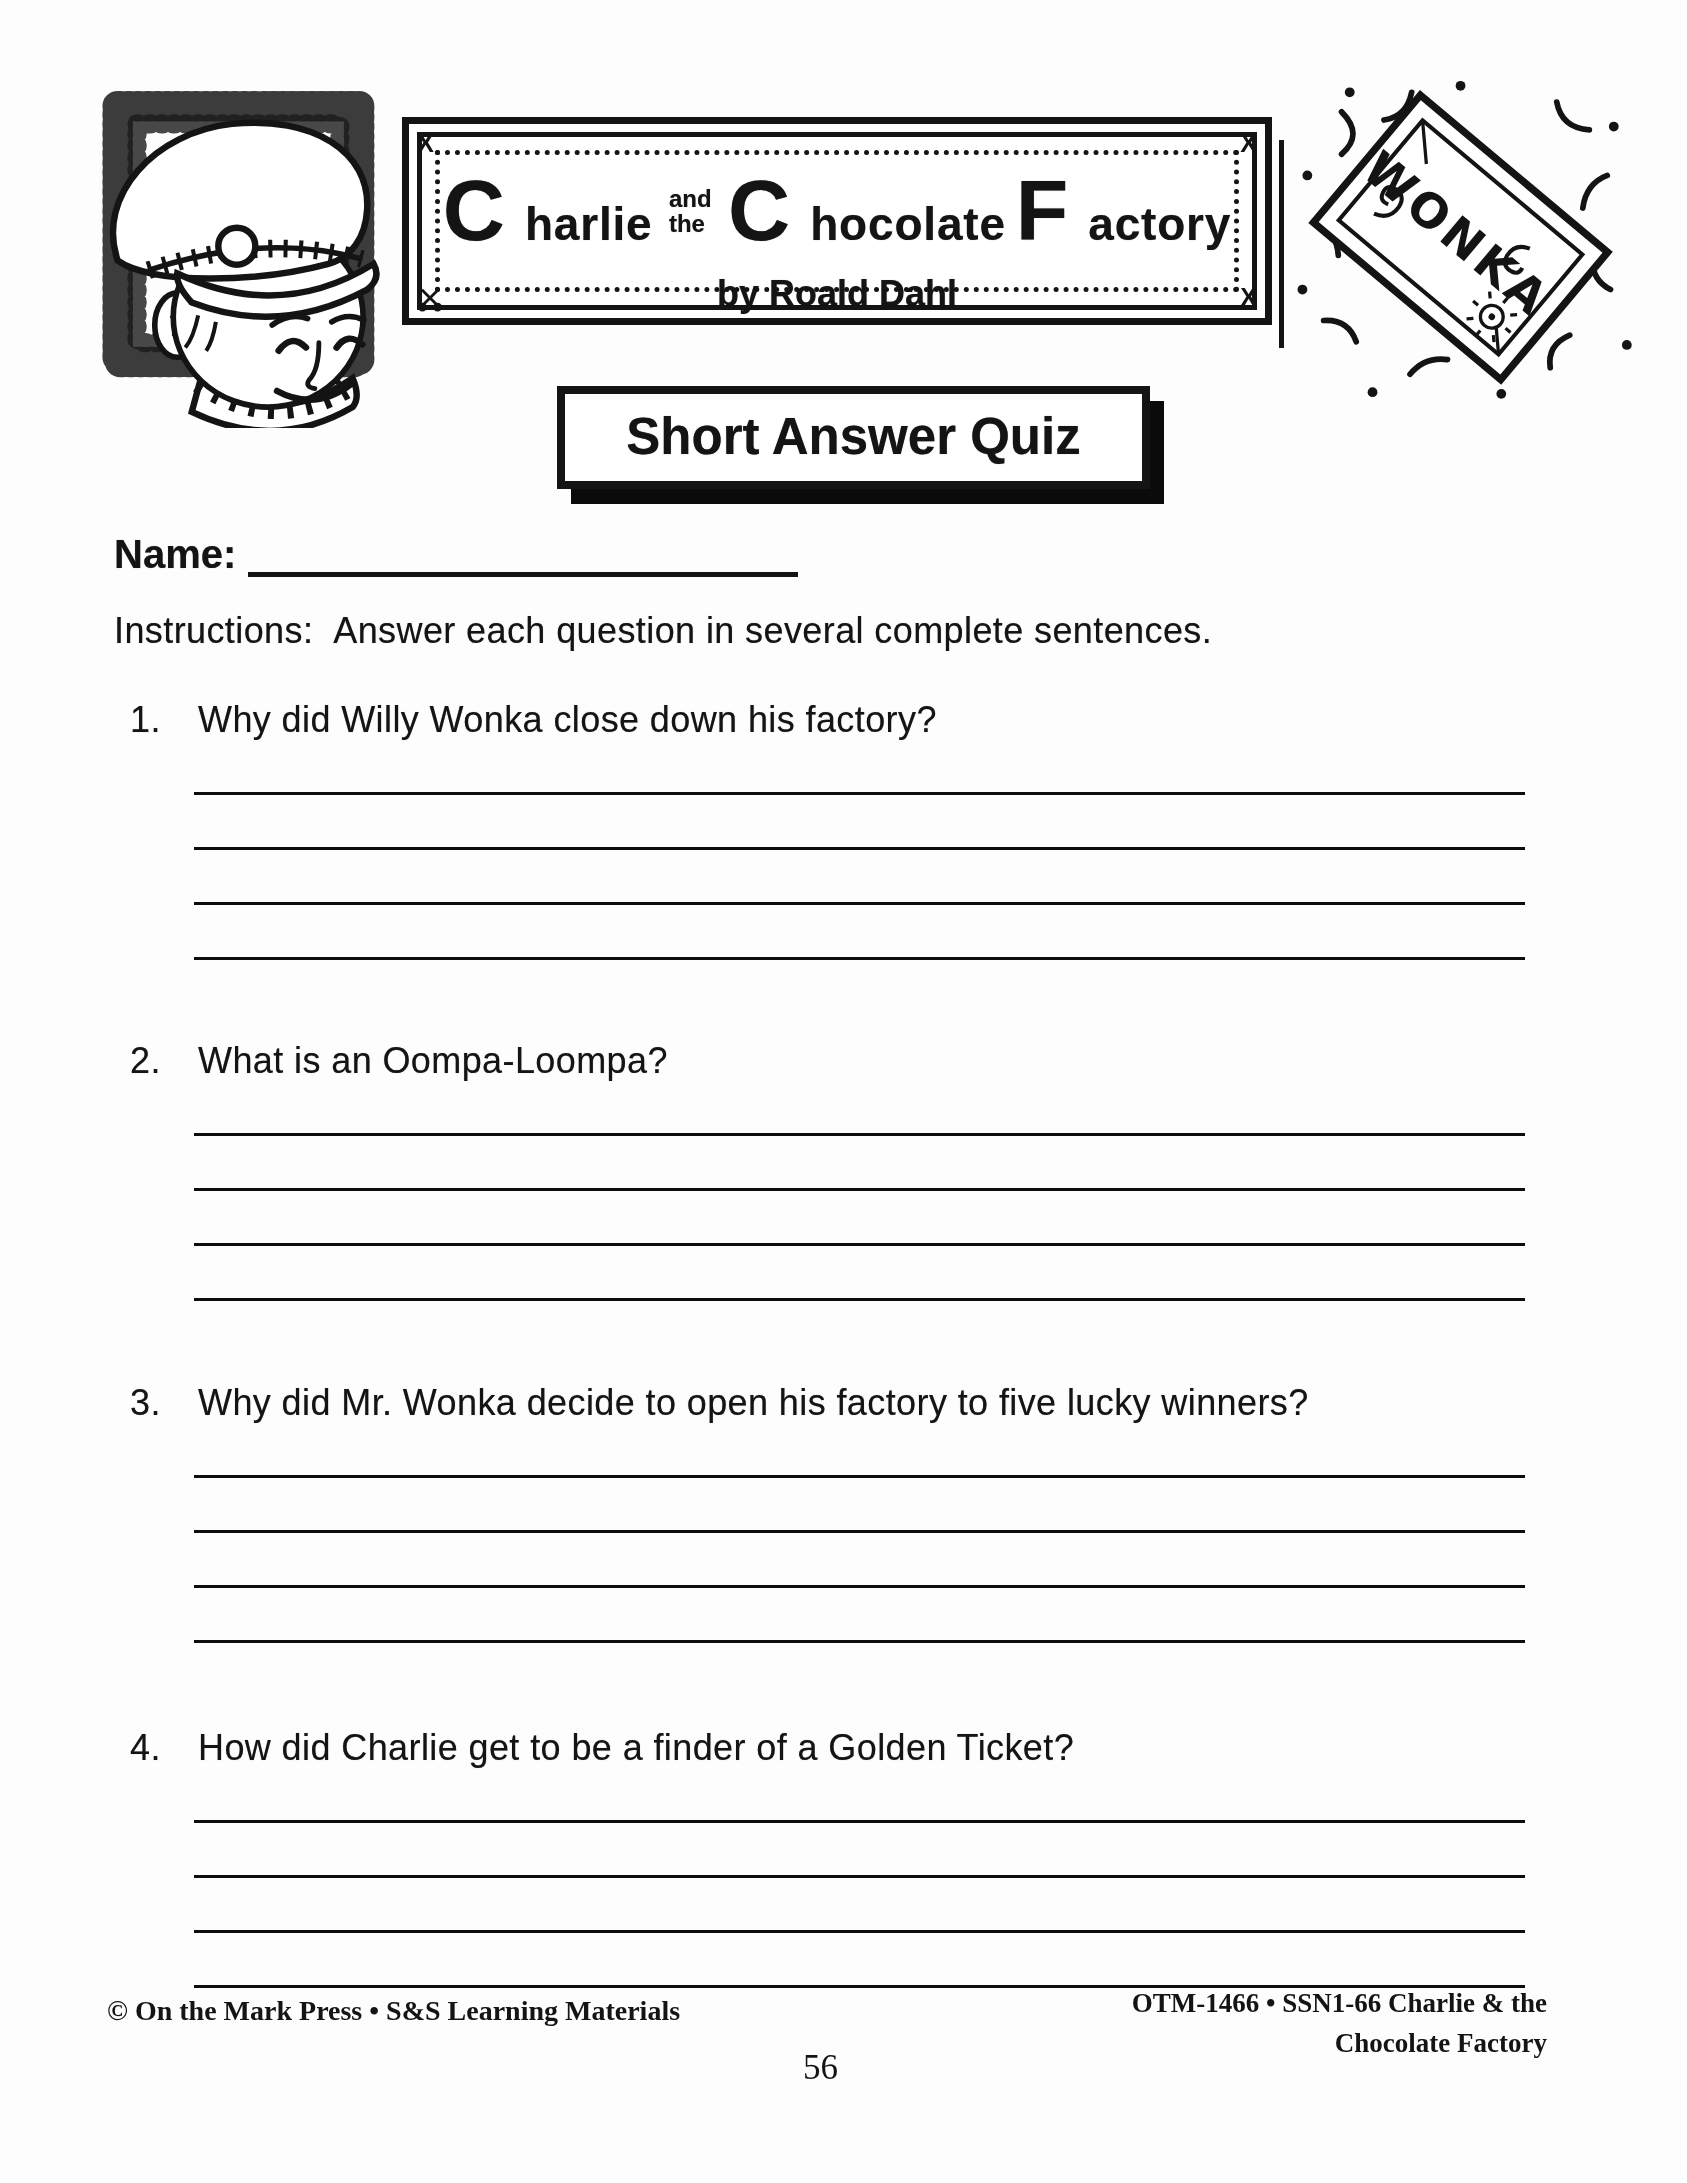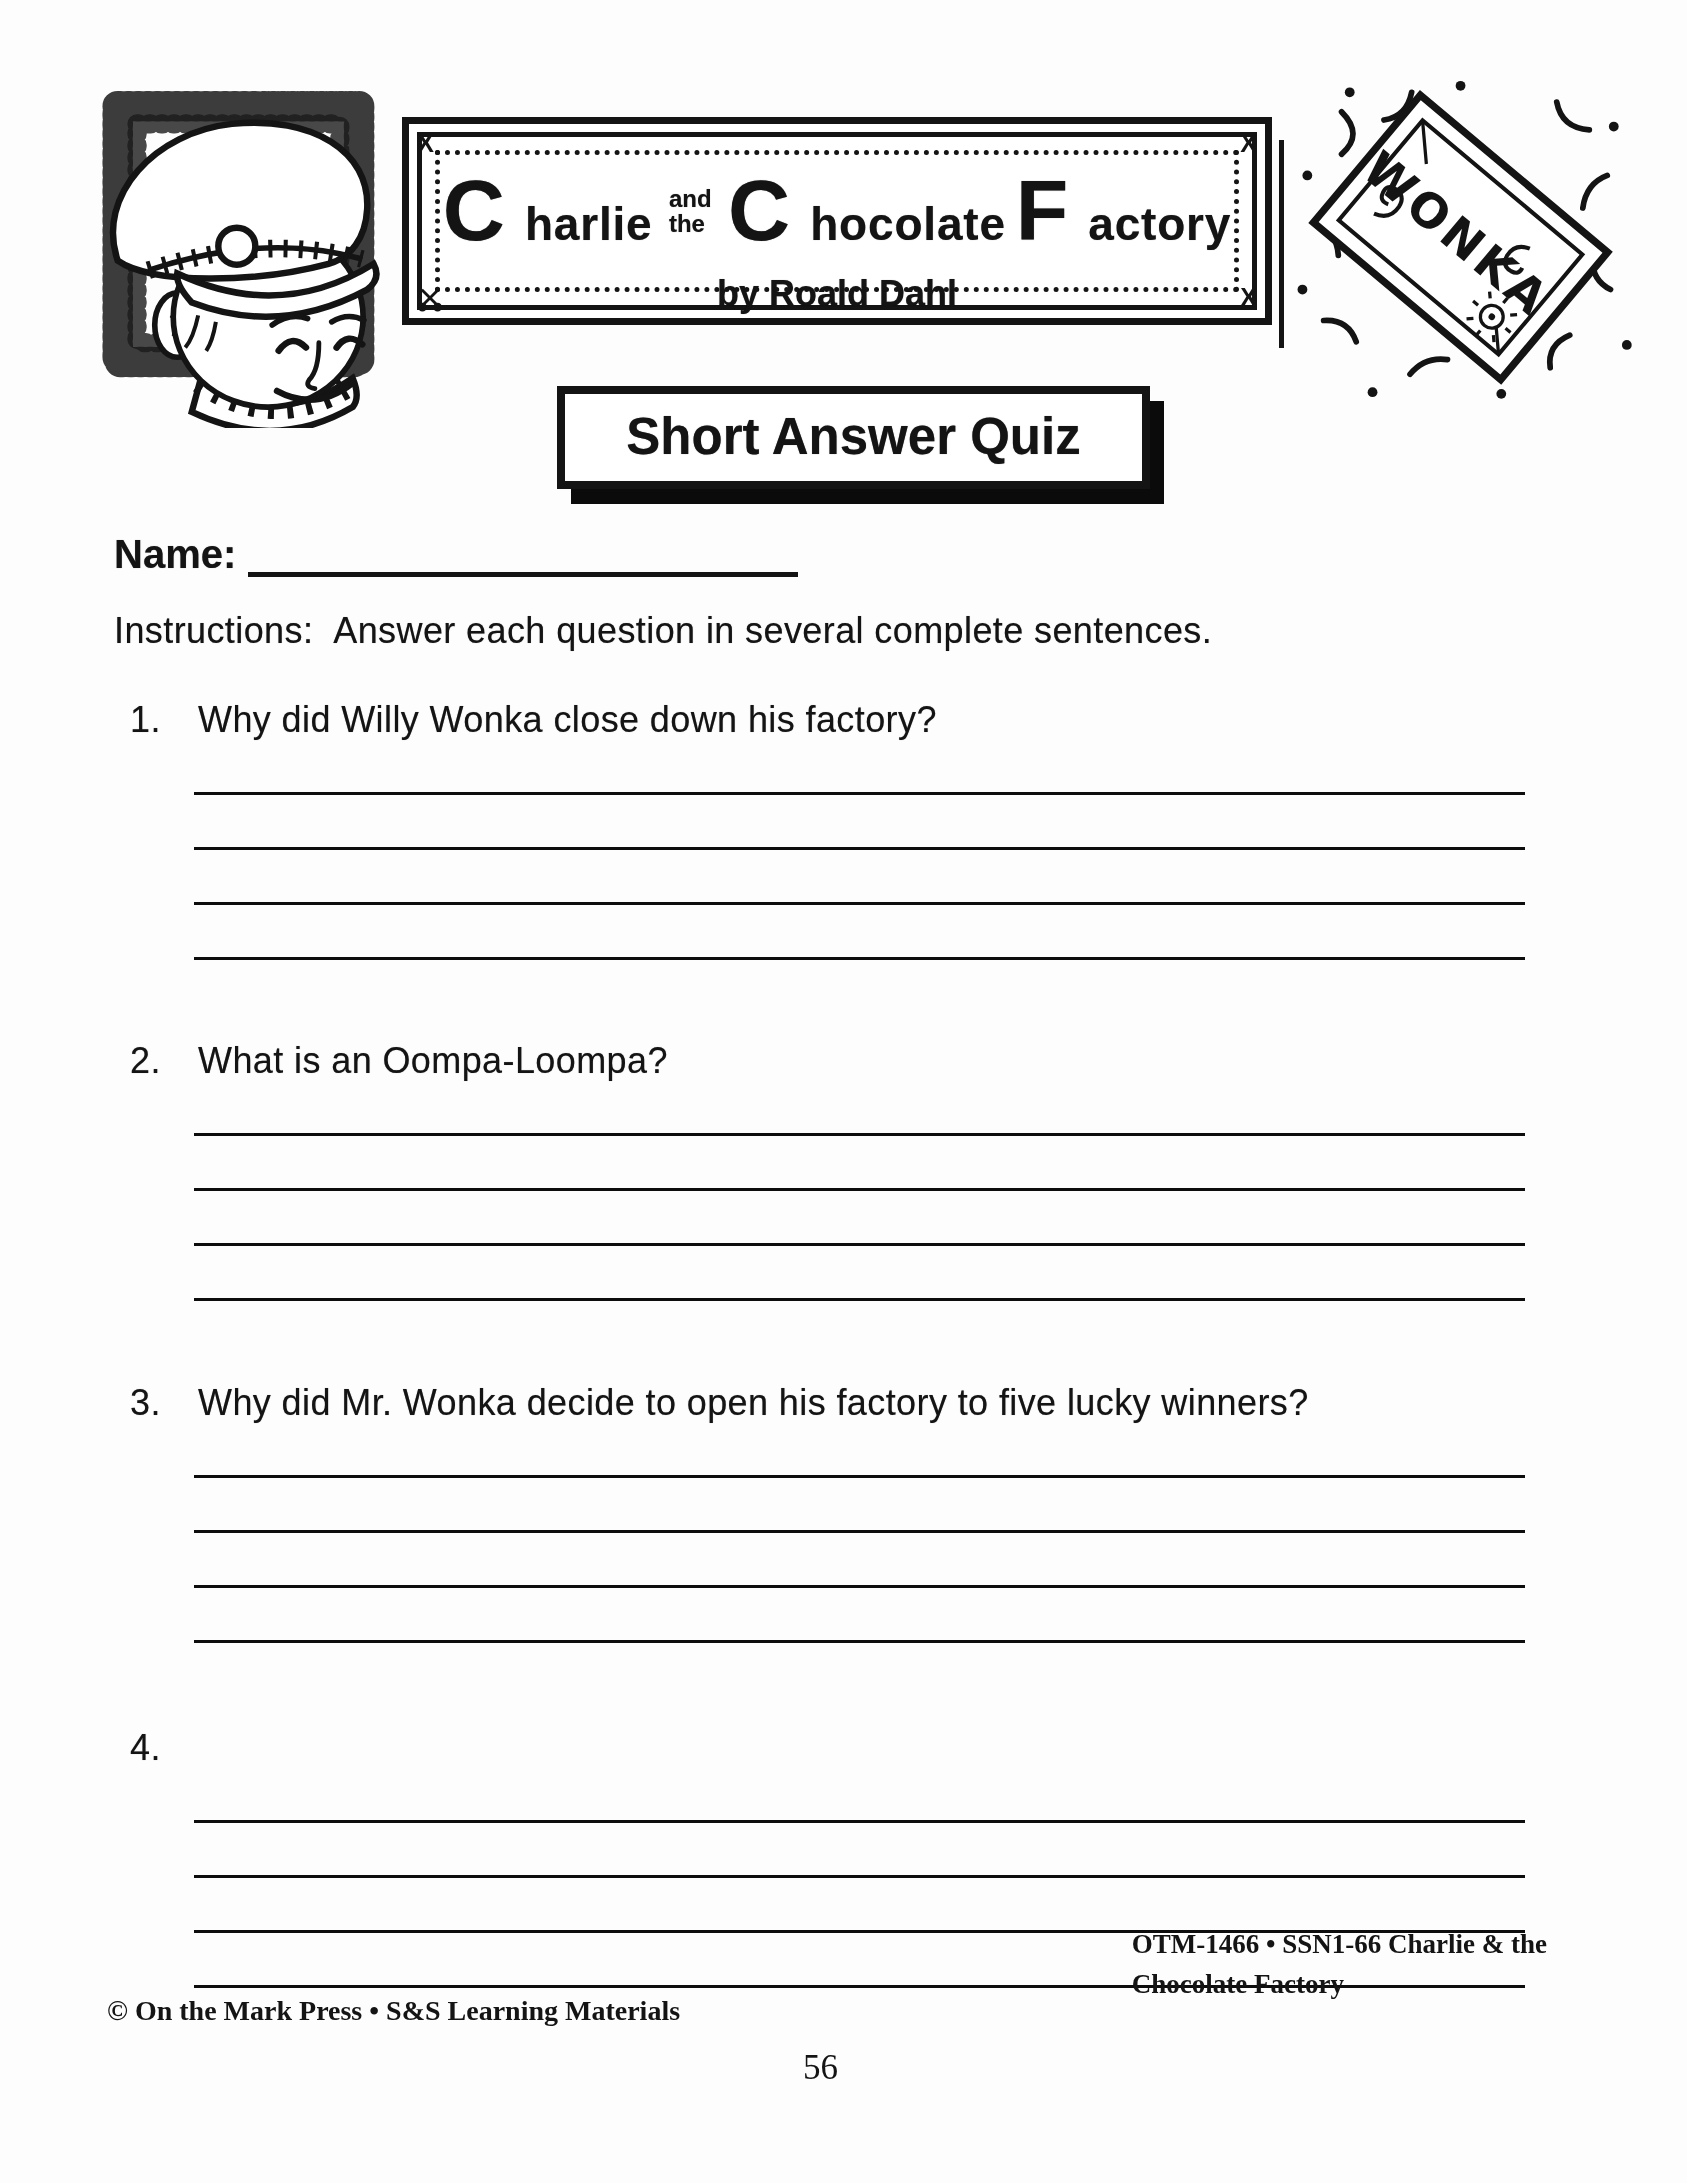--- a/index.html
+++ b/index.html
@@ -50,21 +50,21 @@
   .q-head{display:flex;font-size:36px;letter-spacing:0.4px;text-shadow:0 0 0.8px rgba(0,0,0,.45);}
   .q-num{width:68px;flex:none;}
   .answer-lines{margin-left:64px;margin-top:10px;}
   .answer-line{height:41px;border-bottom:3.3px solid #0d0d0d;width:1331px;box-sizing:content-box;}
   .answer-line + .answer-line{height:52px;}
   
   .footer-left{position:absolute;left:107px;top:1995px;font-family:"Liberation Serif", serif;
                font-weight:bold;font-size:28px;}
   .footer-page{position:absolute;left:803px;top:2048px;font-family:"Liberation Serif", serif;
                font-size:35px;}
-  .footer-right{position:absolute;right:140px;top:1924px;text-align:left;
+  .footer-right{position:absolute;right:140px;top:1983px;text-align:right;
                 font-family:"Liberation Serif", serif;font-weight:bold;font-size:27px;line-height:40px;margin-left:40px;}
 </style>
 </head>
 <body>
 
 <div class="page">
 
   <svg class="boy" viewBox="0 0 390 440">
     <g stroke="#1a1a1a" fill="none" stroke-linecap="round">
       <rect x="48" y="40" width="300" height="318" stroke-width="38" stroke-dasharray="3 9" opacity="0.85"></rect>
@@ -199,20 +199,21 @@
           <div class="answer-line"></div>
           <div class="answer-line"></div>
           <div class="answer-line"></div>
           <div class="answer-line"></div>
         </div>
     </div>
 
     <div class="question">
       <div class="q-head">
         <span class="q-num">4.</span>
+        <span class="q-text">How did Charlie get to be a finder of a Golden Ticket?</span>
       </div>
       <div class="answer-lines">
           <div class="answer-line"></div>
           <div class="answer-line"></div>
           <div class="answer-line"></div>
           <div class="answer-line"></div>
         </div>
     </div>
   </div>
 

